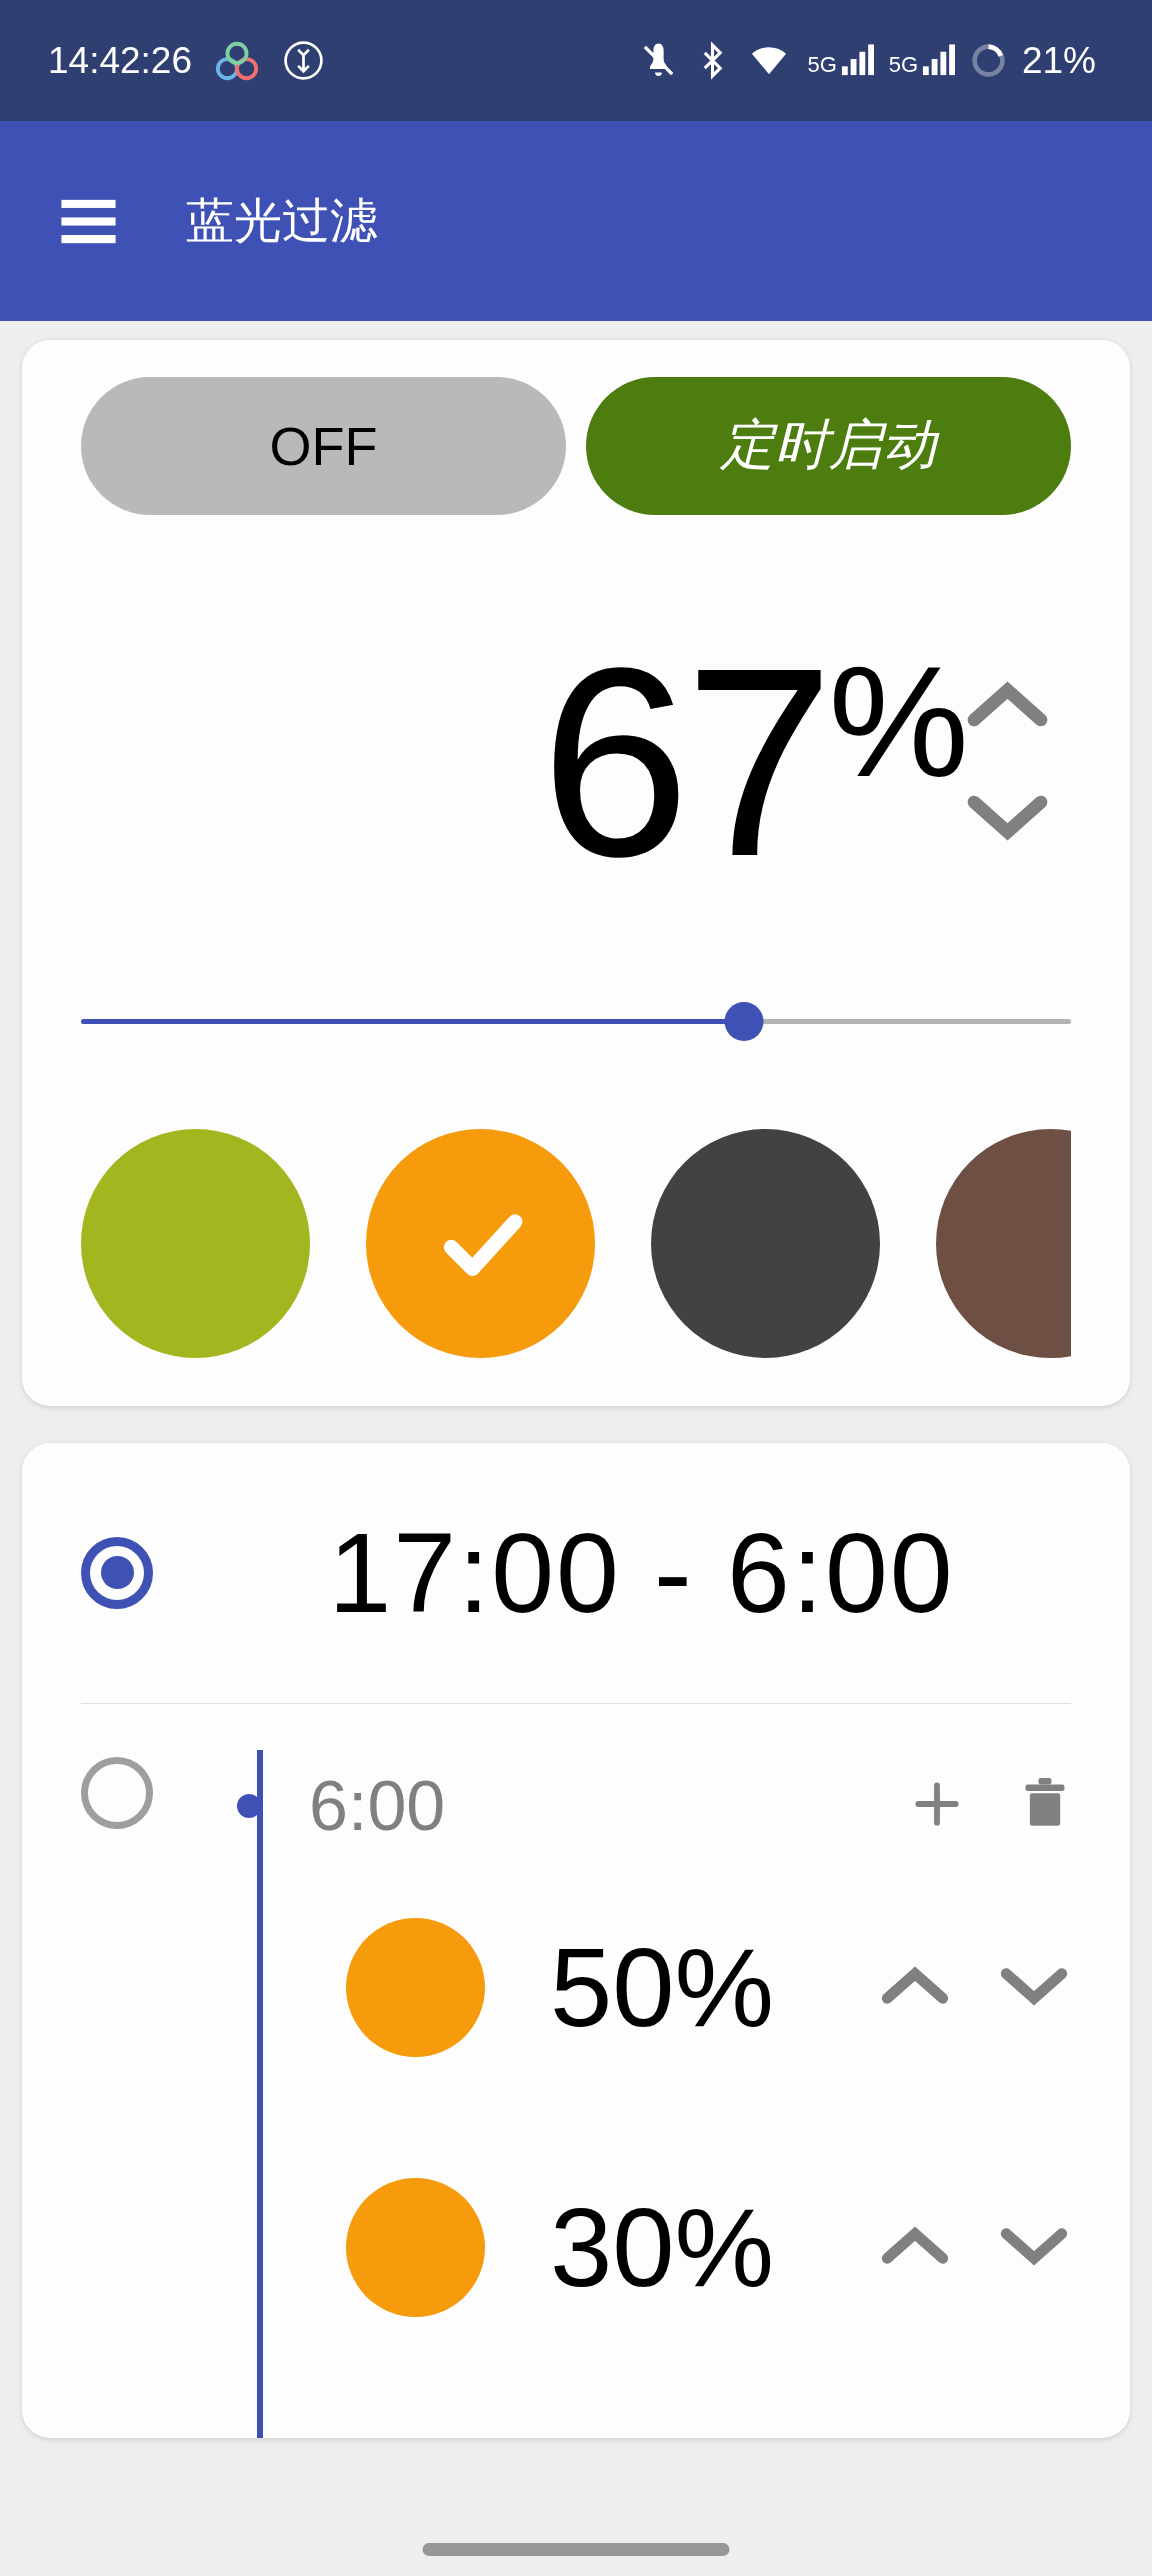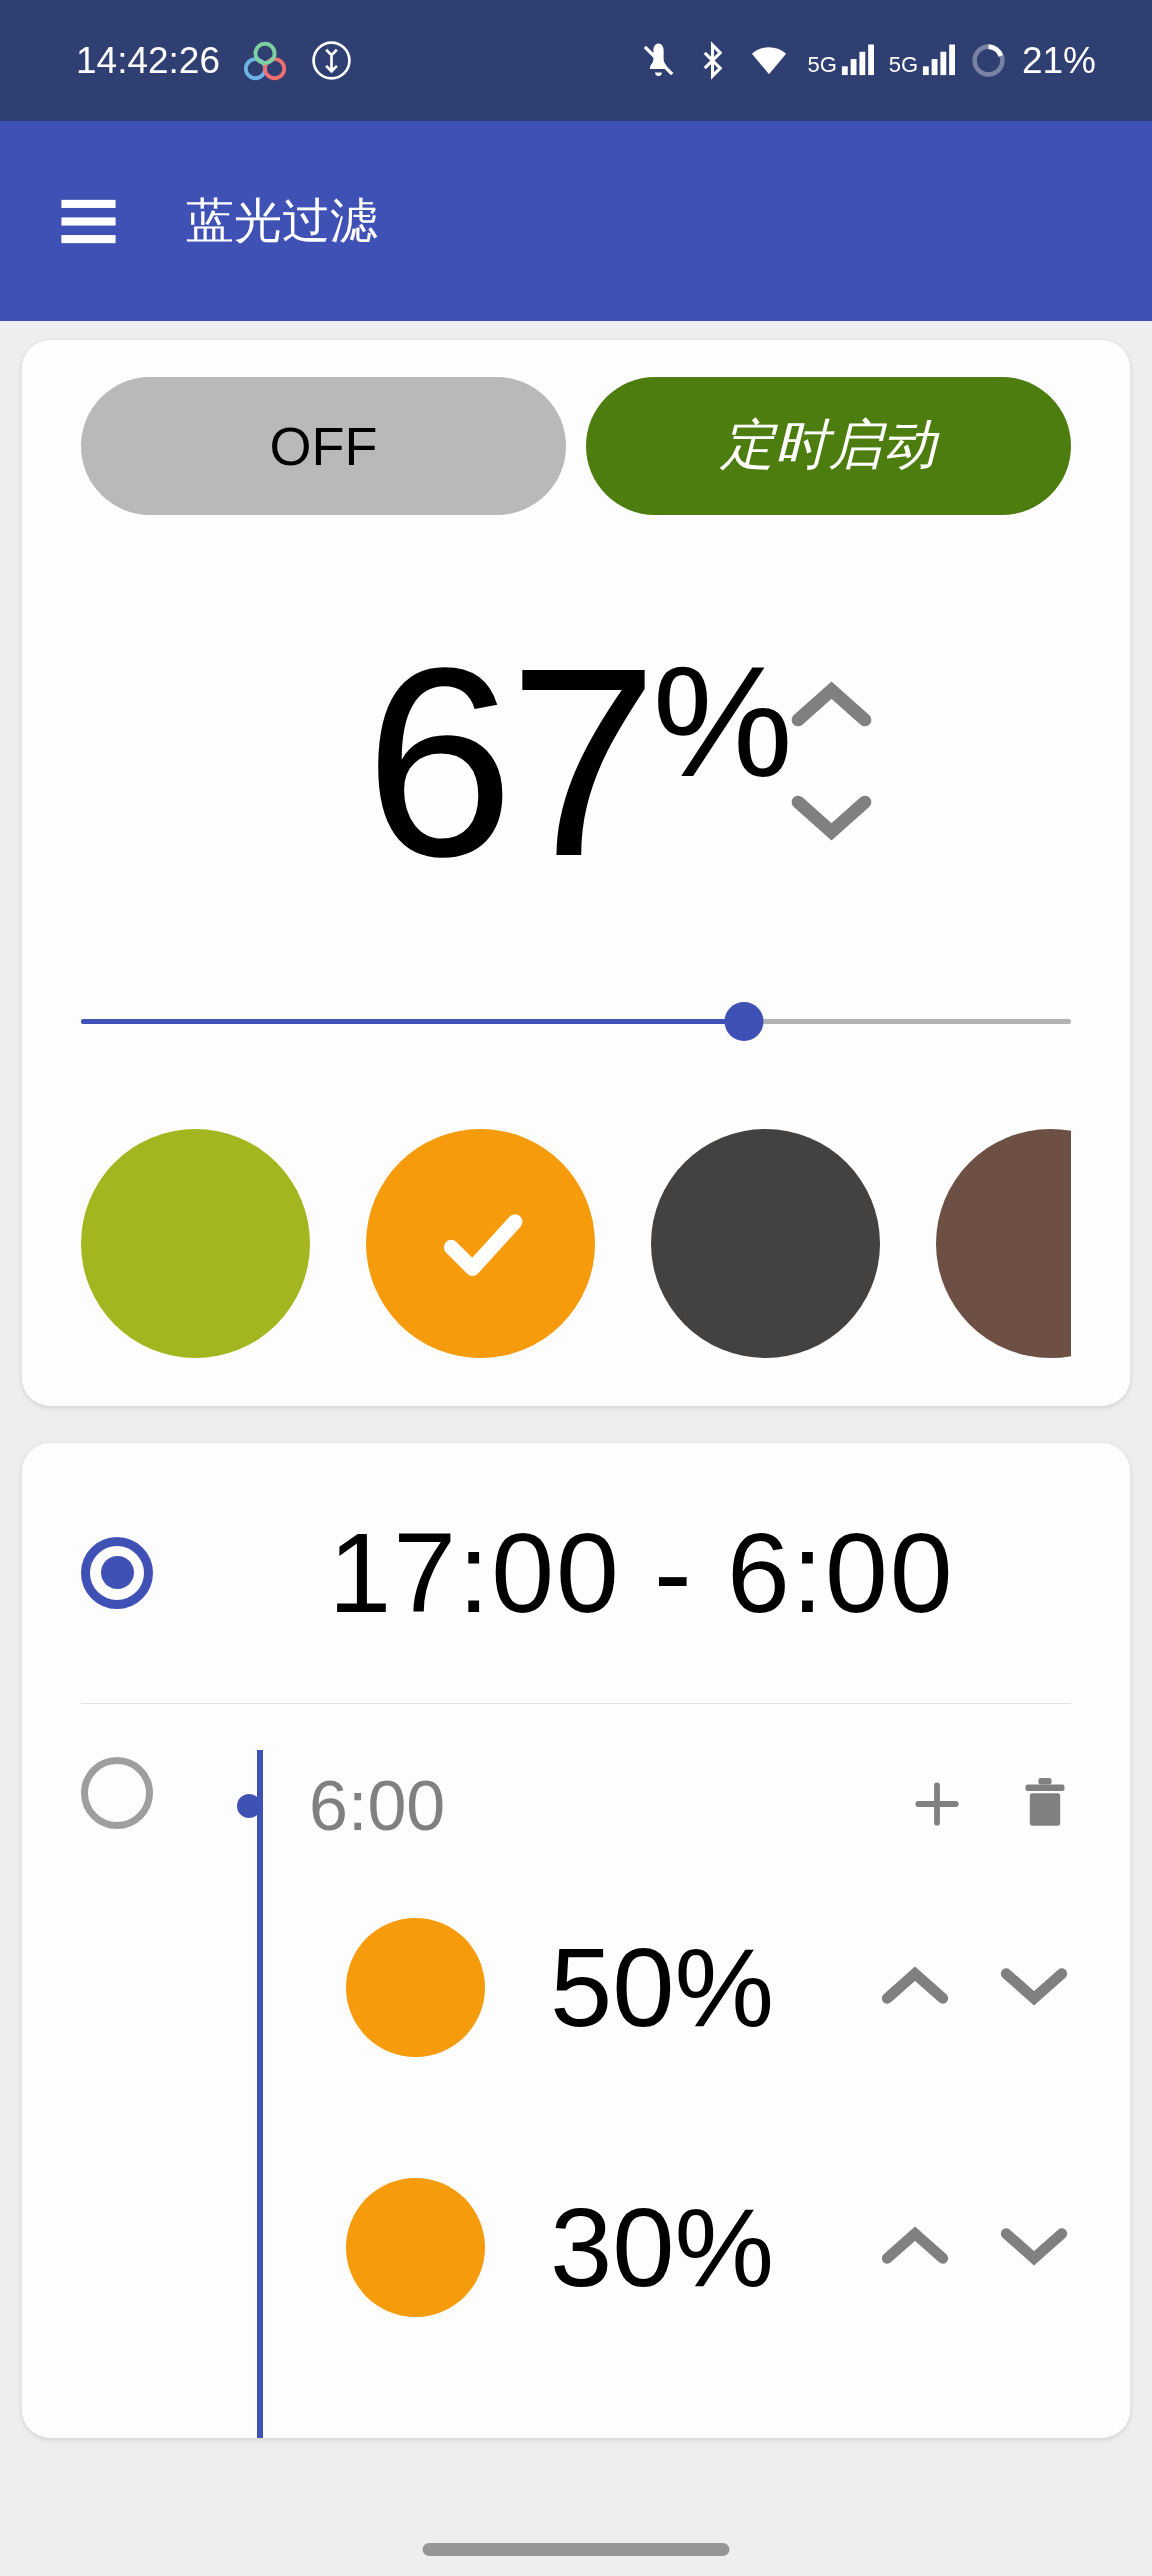--- a/index.html
+++ b/index.html
@@ -10,21 +10,21 @@
   font-family: -apple-system, Helvetica, Arial, sans-serif;
   overflow: hidden;
 }
 .status-bar {
   height: 121px;
   background: #303f72;
   color: #fff;
   display: flex;
   align-items: center;
   justify-content: space-between;
-  padding: 0 56px 0 76px;
+  padding: 0 56px 0 48px;
   font-size: 37px;
 }
 .status-left { display: flex; align-items: center; gap: 22px; }
 .status-right { display: flex; align-items: center; gap: 15px; }
 .status-icon { display: inline-flex; }
 .app-bar {
   height: 200px;
   background: #3f51b5;
   color: #fff;
   display: flex;
@@ -47,21 +47,21 @@
   height: 138px;
   border-radius: 74px;
   display: flex;
   align-items: center;
   justify-content: center;
   font-size: 54px;
   font-weight: 400;
 }
 .pill-off { background: #b9b9b9; color: #000; }
 .pill-schedule { background: #4d7c0f; color: #fff; font-style: italic; }
-.percent-row { display: flex; align-items: center; justify-content: center; padding: 0 18.6px; }
+.percent-row { display: flex; align-items: center; justify-content: flex-end; padding: 0 18.6px; }
 .percent-value { font-size: 269px; font-weight: 400; color: #000; line-height: 1; letter-spacing: -5.6px; }
 .percent-unit { font-size: 158px; vertical-align: top; position: relative; top: 15px; }
 .stepper { display: flex; flex-direction: column; gap: 56px; }
 .stepper svg { display: block; }
 .slider-wrap { margin: 112px 0 93px; position: relative; height: 28px; }
 .slider-track { position: absolute; top: 11px; left: 0; right: 0; height: 5.6px; background: #b3b3b3; border-radius: 2.8px; }
 .slider-fill { position: absolute; top: 11px; left: 0; height: 5.6px; background: #3f51b5; border-radius: 2.8px; }
 .slider-thumb { position: absolute; top: -5.6px; width: 39px; height: 39px; background: #3f51b5; border-radius: 50%; transform: translateX(-50%); }
 .swatches { display: flex; gap: 56px; overflow: hidden; }
 .swatch { width: 229px; height: 229px; border-radius: 50%; flex-shrink: 0; display: flex; align-items: center; justify-content: center; }

